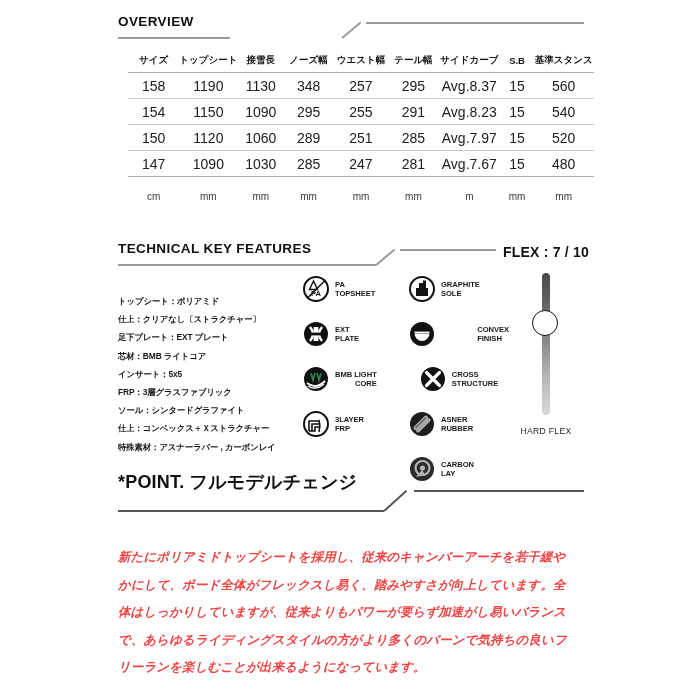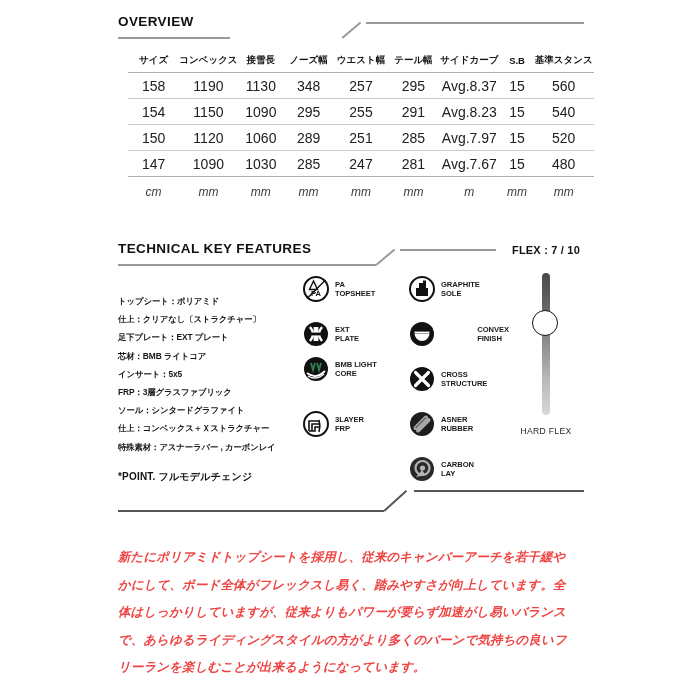--- a/index.html
+++ b/index.html
@@ -78,23 +78,22 @@
     text-align: center;
     padding: 5px 0 4px 0;
     font-size: 14px;
     color: #202020;
     border-bottom: 1.2px solid #c9c9c9;
     white-space: nowrap;
   }
   .ov-table tr.units td {
     border-bottom: none;
     color: #3a3a3a;
-    font-size: 12px;
-    padding-top: 8px;
-    font-style: italic;
+    font-size: 10px;
+    padding-top: 14px;
   }
   .ov-table tr.lastdata td {
     border-bottom: 1.2px solid #adadad;
   }
 
   
   .spec-list {
     position: absolute;
     left: 118px;
     top: 281px;
@@ -145,21 +144,21 @@
     left: 496px;
     top: 244px;
     width: 100px;
     height: 210px;
   }
   .flex-label {
     position: absolute;
     left: 0; top: 0;
     width: 100px;
     text-align: center;
-    font-size: 11px;
+    font-size: 14px;
     font-weight: bold;
     letter-spacing: 0.2px;
     color: #111;
   }
   .flex-track {
     position: absolute;
     left: 46px;
     top: 29px;
     width: 8px;
     height: 142px;
@@ -186,21 +185,21 @@
     font-size: 8.6px;
     color: #1e1e1e;
     letter-spacing: 0.3px;
   }
 
   
   .point-title {
     position: absolute;
     left: 118px;
     top: 474px;
-    font-size: 10px;
+    font-size: 18px;
     font-weight: bold;
     color: #111;
     letter-spacing: 0.2px;
   }
   .point-body {
     position: absolute;
     left: 118px;
     top: 544px;
     width: 466px;
   }
@@ -223,21 +222,21 @@
     <div class="sec-title">OVERVIEW</div>
     <div class="sec-underline" style="top:23px; width:112px;"></div>
     <div class="sec-diag" style="left:224px; top:23px; width:24px; transform: rotate(-40deg);"></div>
     <div class="sec-rule" style="left:248px; top:8px; width:218px;"></div>
   </div>
 
   <table class="ov-table">
     <thead>
       <tr>
         <th style="width:11%">サイズ</th>
-        <th style="width:12.5%">コンベックス</th>
+        <th style="width:12.5%">トップシート</th>
         <th style="width:10%">接雪長</th>
         <th style="width:10.5%">ノーズ幅</th>
         <th style="width:12%">ウエスト幅</th>
         <th style="width:10.5%">テール幅</th>
         <th style="width:13.5%">サイドカーブ</th>
         <th style="width:7%">S.B</th>
         <th style="width:13%">基準スタンス</th>
       </tr>
     </thead>
     <tbody>
@@ -362,34 +361,34 @@
         <svg viewBox="0 0 26 26" width="26" height="26">
           <circle cx="13" cy="13" r="12" fill="#111"></circle>
           <path d="M5.5 12.5 A7.5 7.5 0 0 0 20.5 12.5 Z" fill="#fff"></path>
           <rect x="5.5" y="10.6" width="15" height="1.6" fill="#fff"></rect>
         </svg>
       </div>
       <div class="feat-lbl">CONVEX
 FINISH</div>
     </div>
 
-    <div class="feat-cell" style="left:0px; top:80px;">
+    <div class="feat-cell" style="left:0px; top:90px;text-align:right;">
       <div class="feat-ico">
         <svg viewBox="0 0 26 26" width="26" height="26">
           <circle cx="13" cy="13" r="12" fill="#111"></circle>
           <path d="M8 7 L10 14 L12 7 M14 7 L16 14 L18 7" fill="none" stroke="#2e7d4f" stroke-width="1.8"></path>
           <path d="M4 17 Q13 24 22 15" fill="none" stroke="#fff" stroke-width="1.8"></path>
           <path d="M5 20 Q13 25 21 18" fill="none" stroke="#fff" stroke-width="1.4"></path>
         </svg>
       </div>
       <div class="feat-lbl">BMB LIGHT
 CORE</div>
     </div>
 
-    <div class="feat-cell" style="left:106px; top:90px;">
+    <div class="feat-cell" style="left:106px; top:90px;justify-content:center;">
       <div class="feat-ico">
         <svg viewBox="0 0 26 26" width="26" height="26">
           <circle cx="13" cy="13" r="12" fill="#111"></circle>
           <path d="M6.5 6.5 L19.5 19.5 M19.5 6.5 L6.5 19.5" fill="none" stroke="#fff" stroke-width="3.2" stroke-linecap="round"></path>
         </svg>
       </div>
       <div class="feat-lbl">CROSS
 STRUCTURE</div>
     </div>
 

